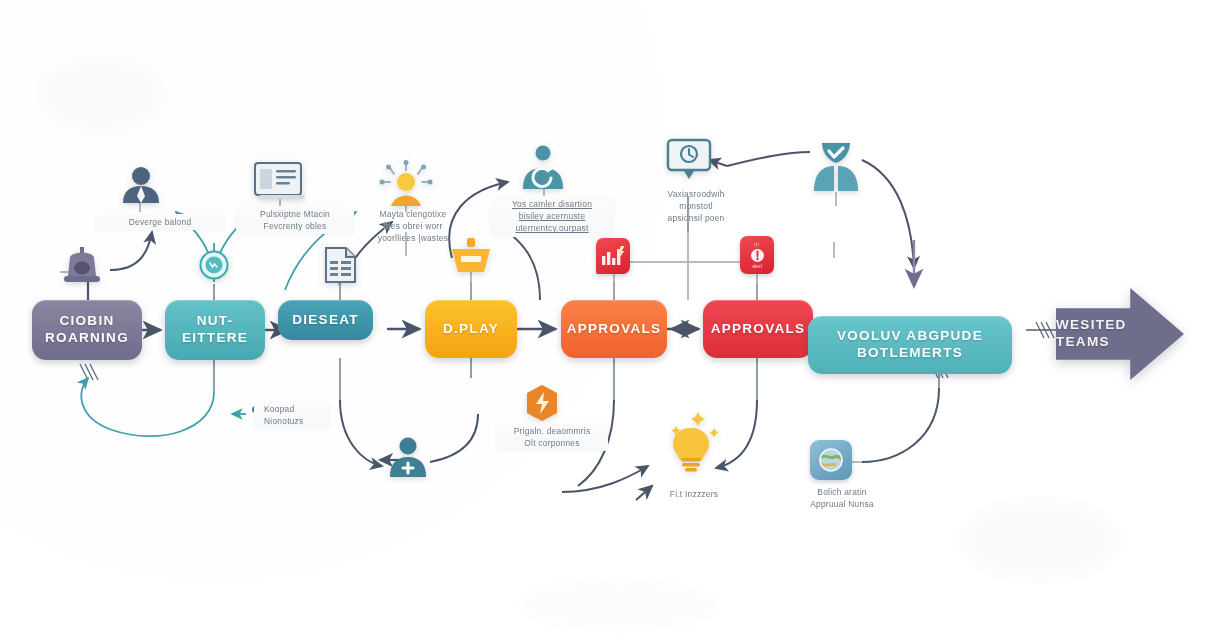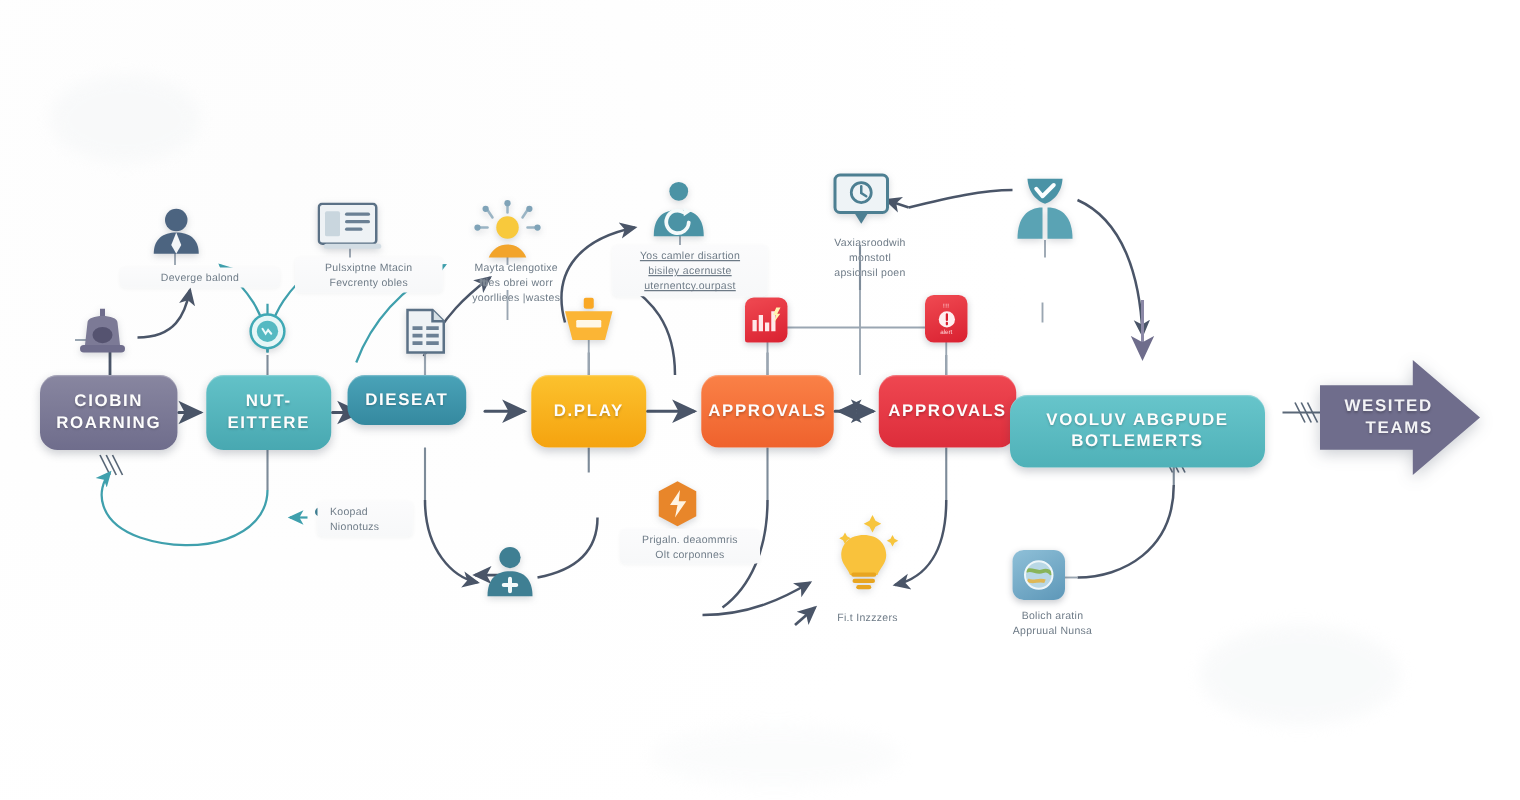--- a/index.html
+++ b/index.html
@@ -48,24 +48,23 @@
     line-height:1.25;text-align:center;
     filter:drop-shadow(0 3px 6px rgba(40,50,70,.25));
   }
   .arrow-term .abody{
     position:absolute;inset:0;
     background:#6f6d8c;
     clip-path:polygon(0% 22%, 58% 22%, 58% 0%, 100% 50%, 58% 100%, 58% 78%, 0% 78%);
     border-radius:6px 0 0 6px;
   }
   .arrow-term .alabel{
-    position:relative;z-index:2;width:58%;text-align:right;
+    position:relative;z-index:2;width:58%;text-align:left;
     text-shadow:0 1px 2px rgba(0,0,0,.25);
     white-space:pre-line;
-    padding-left:16px;
   }
 
   
   .note{
     position:absolute;
     font-size:8.4px;
     line-height:1.45;
     color:#6d7a86;
     text-align:center;
     letter-spacing:.25px;

